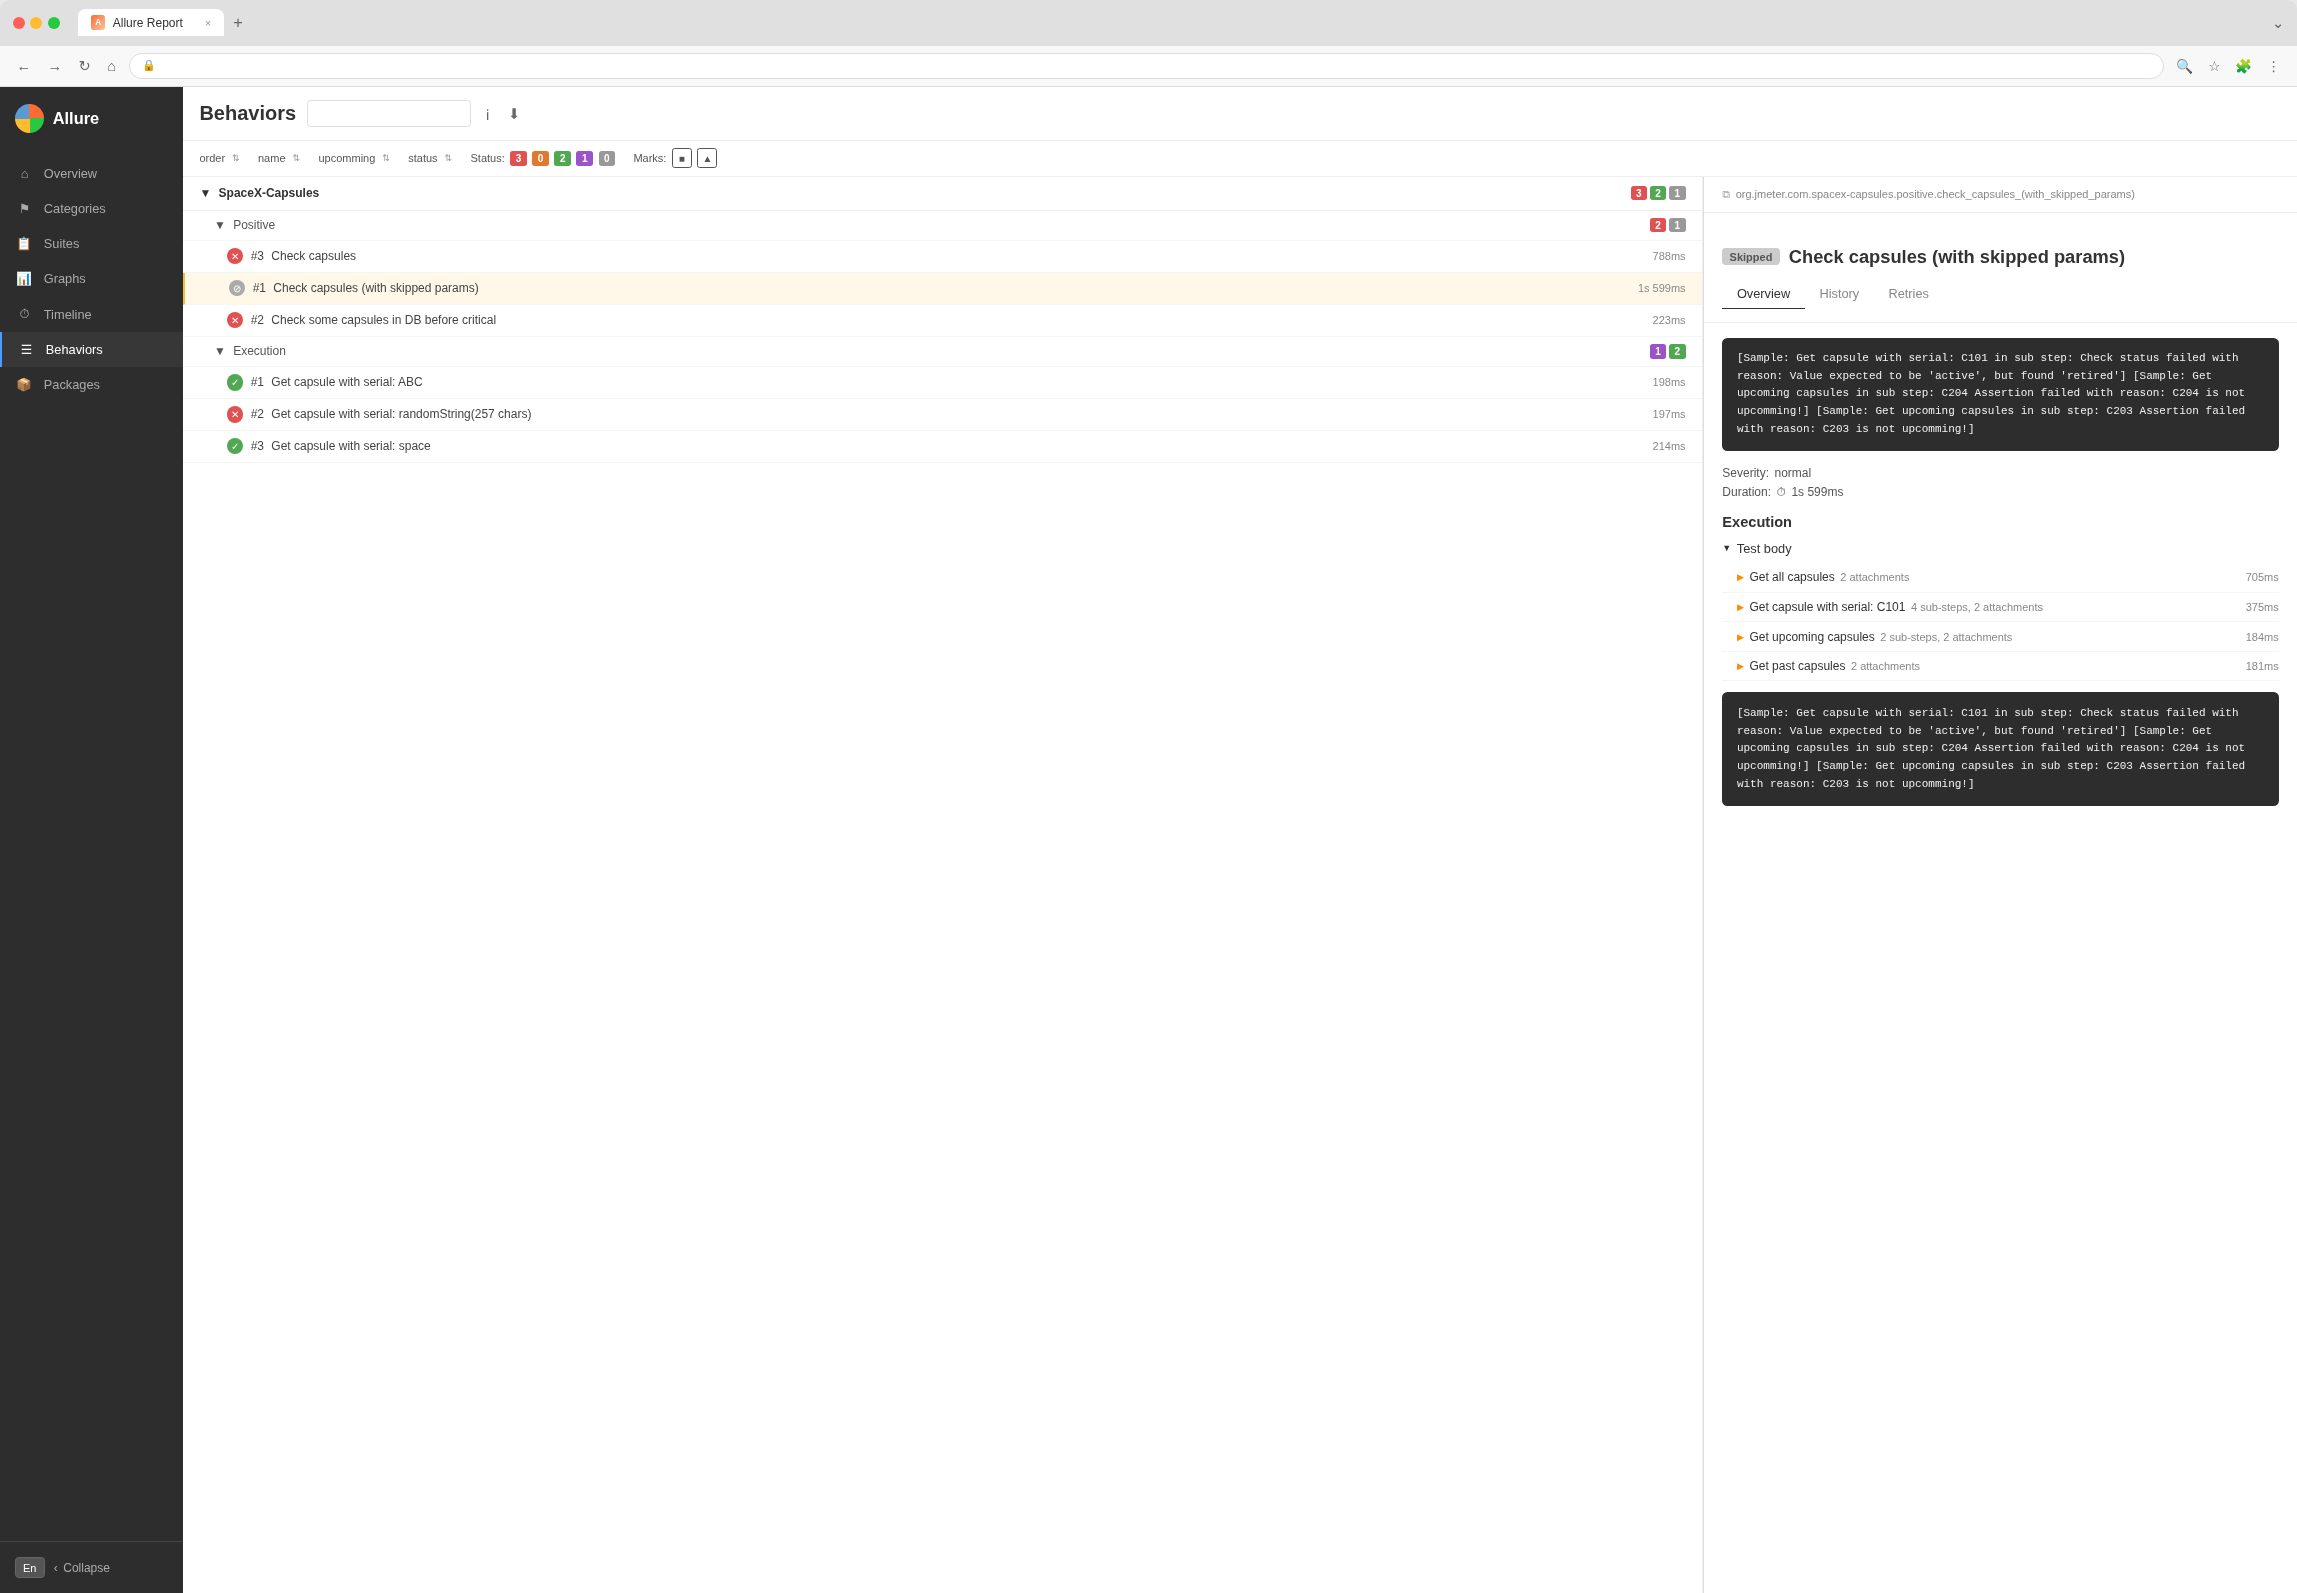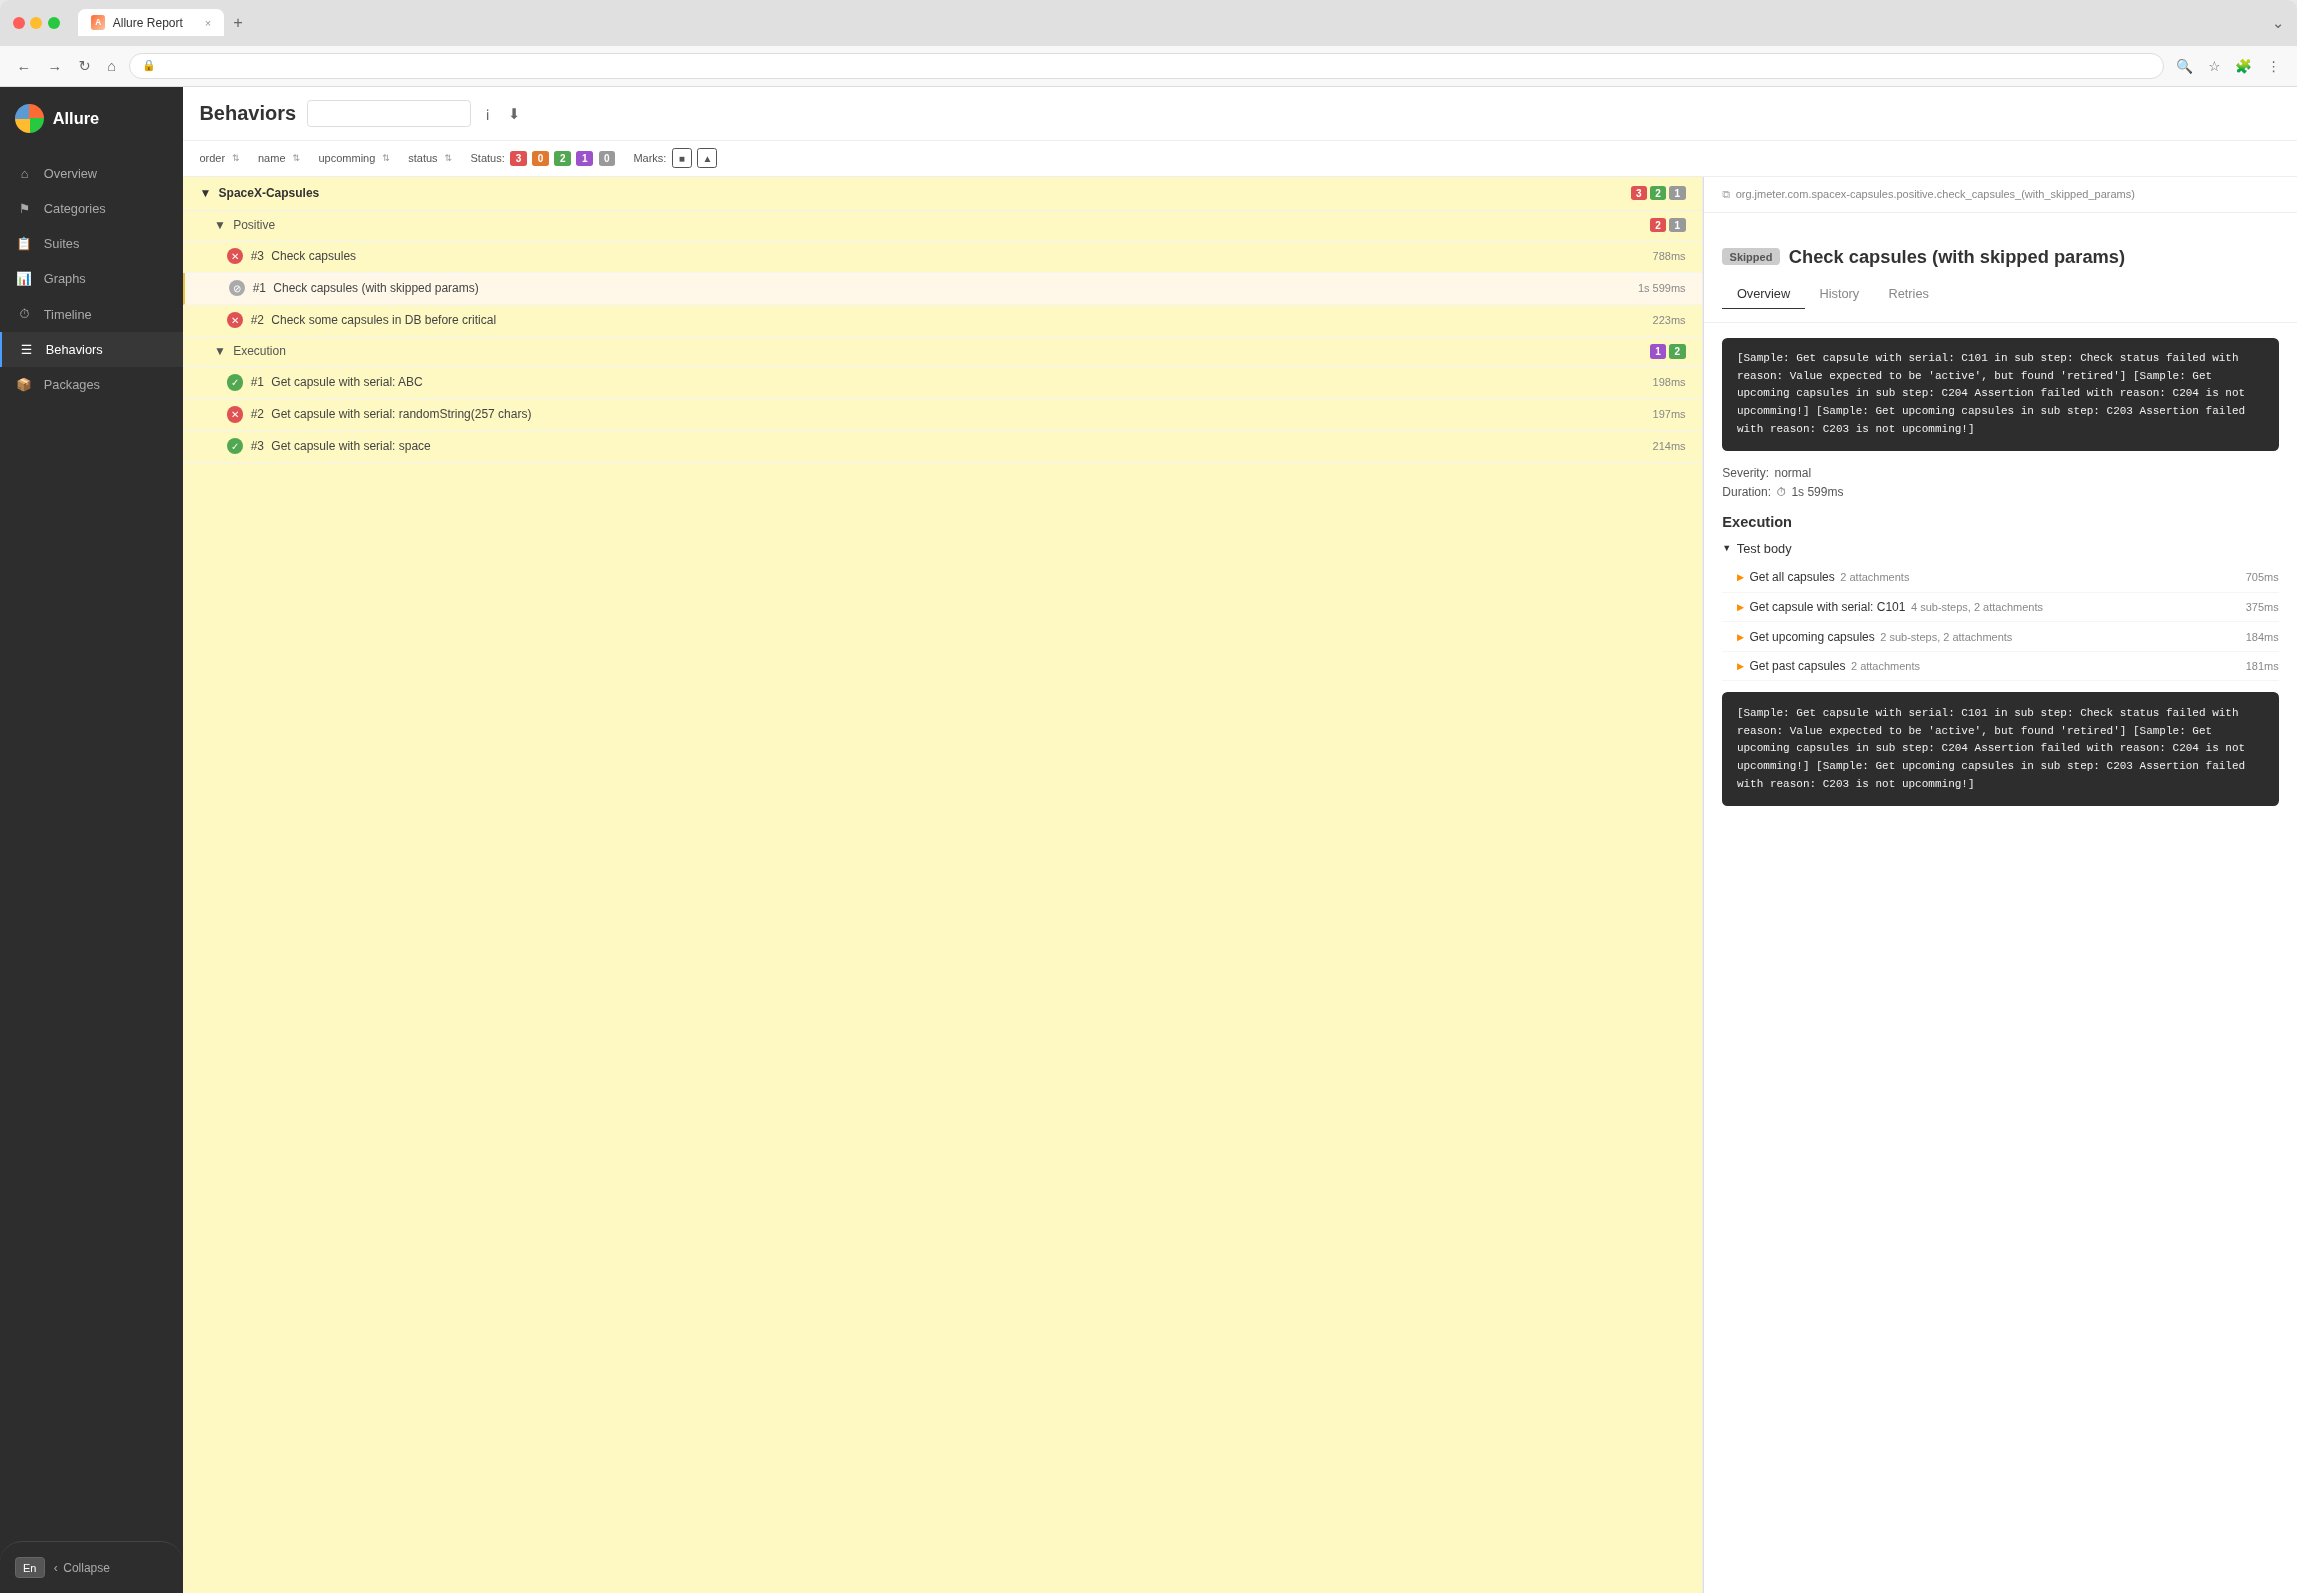--- a/index.html
+++ b/index.html
@@ -22,33 +22,33 @@
 
     .browser-nav { background: #f8f8f8; padding: 7.3px 12.8px; display: flex; align-items: center; gap: 9.1px; border-bottom: 0.9px solid #ddd; }
     .nav-btn { background: none; border: none; color: #666; cursor: pointer; font-size: 14.6px; padding: 3.7px; }
     .address-bar { flex: 1; background: white; border: 0.9px solid #ddd; border-radius: 18.3px; padding: 5.5px 12.8px; font-size: 12px; color: #333; display: flex; align-items: center; gap: 7.3px; }
     .address-bar-icon { color: #666; font-size: 11px; }
     .address-text { flex: 1; font-size: 11px; color: #555; overflow: hidden; text-overflow: ellipsis; white-space: nowrap; }
     .nav-actions { display: flex; gap: 7.3px; align-items: center; }
     .nav-action-btn { background: none; border: none; color: #666; cursor: pointer; font-size: 13.7px; padding: 3.7px; }
 
     
-    .app-container { display: flex; flex: 1; background: #fef9c3; overflow: hidden; justify-content: space-between; }
+    .app-container { display: flex; flex: 1; background: #ffffff; overflow: hidden; justify-content: space-between; }
 
     
     .sidebar { width: 183px; background: #2d2d2d; color: white; display: flex; flex-direction: column; padding: 0; }
     .sidebar-logo { display: flex; align-items: center; gap: 9.1px; padding: 16.4px 14.6px; }
     .logo-icon { width: 29px; height: 29px; background: conic-gradient(#ff6b35 0deg 90deg, #28c840 90deg 180deg, #febc2e 180deg 270deg, #5b9bd5 270deg 360deg); border-radius: 50%; }
     .logo-text { font-size: 16.4px; font-weight: 600; color: white; }
     .sidebar-nav { flex: 1; padding: 7.3px 0; }
     .sidebar-item { display: flex; align-items: center; gap: 11px; padding: 10px 16.4px; cursor: pointer; color: #aaa; font-size: 12.8px; transition: background 0.1s; }
     .sidebar-item.active { color: white; background: rgba(255,255,255,0.05); }
     .sidebar-item.active { border-left: 2.7px solid #4a9eff; }
     .sidebar-icon { width: 16.4px; text-align: center; }
-    .sidebar-footer { padding: 14.6px; display: flex; align-items: center; gap: 9.1px; border-top: 0.9px solid #444; border-radius: 22px; }
+    .sidebar-footer { padding: 14.6px; display: flex; align-items: center; gap: 9.1px; border-top: 0.9px solid #444; }
     .lang-btn { background: #555; border: 0.9px solid #666; border-radius: 3.7px; color: white; padding: 3.7px 7.3px; font-size: 11px; cursor: pointer; }
     .collapse-btn { display: flex; align-items: center; gap: 5.5px; color: #aaa; cursor: pointer; font-size: 12px; }
 
     
     .main-content { flex: 1; display: flex; flex-direction: column; overflow: hidden; }
 
     
     .behaviors-header { padding: 12.8px 16.4px; border-bottom: 0.9px solid #eee; display: flex; align-items: center; gap: 11px; background: white; }
     .behaviors-title { font-size: 20px; font-weight: 600; color: #333; }
     .search-input { border: 0.9px solid #ddd; border-radius: 3.7px; padding: 5.5px 9.1px; font-size: 12px; width: 164px; outline: none; }

